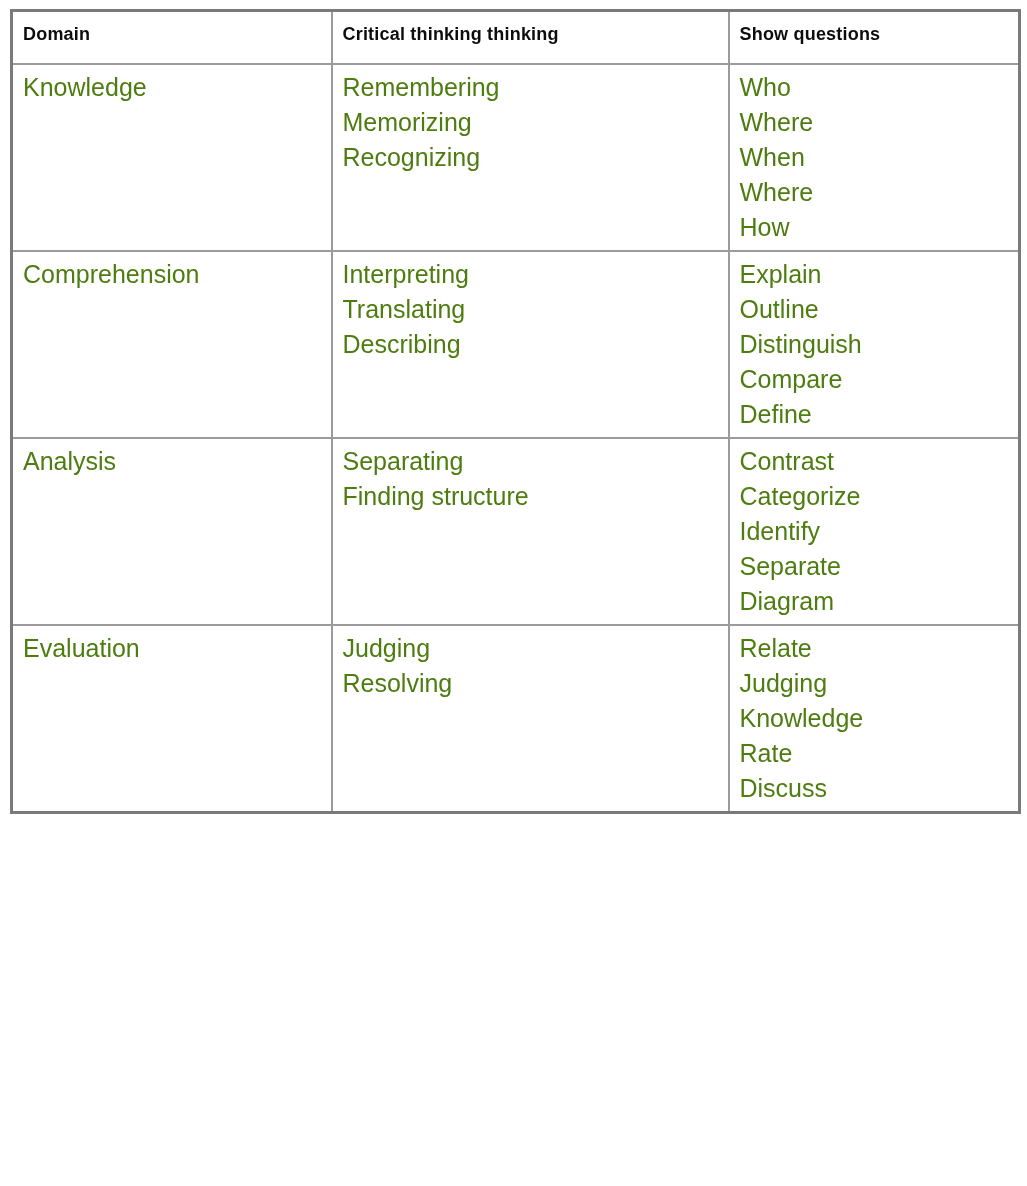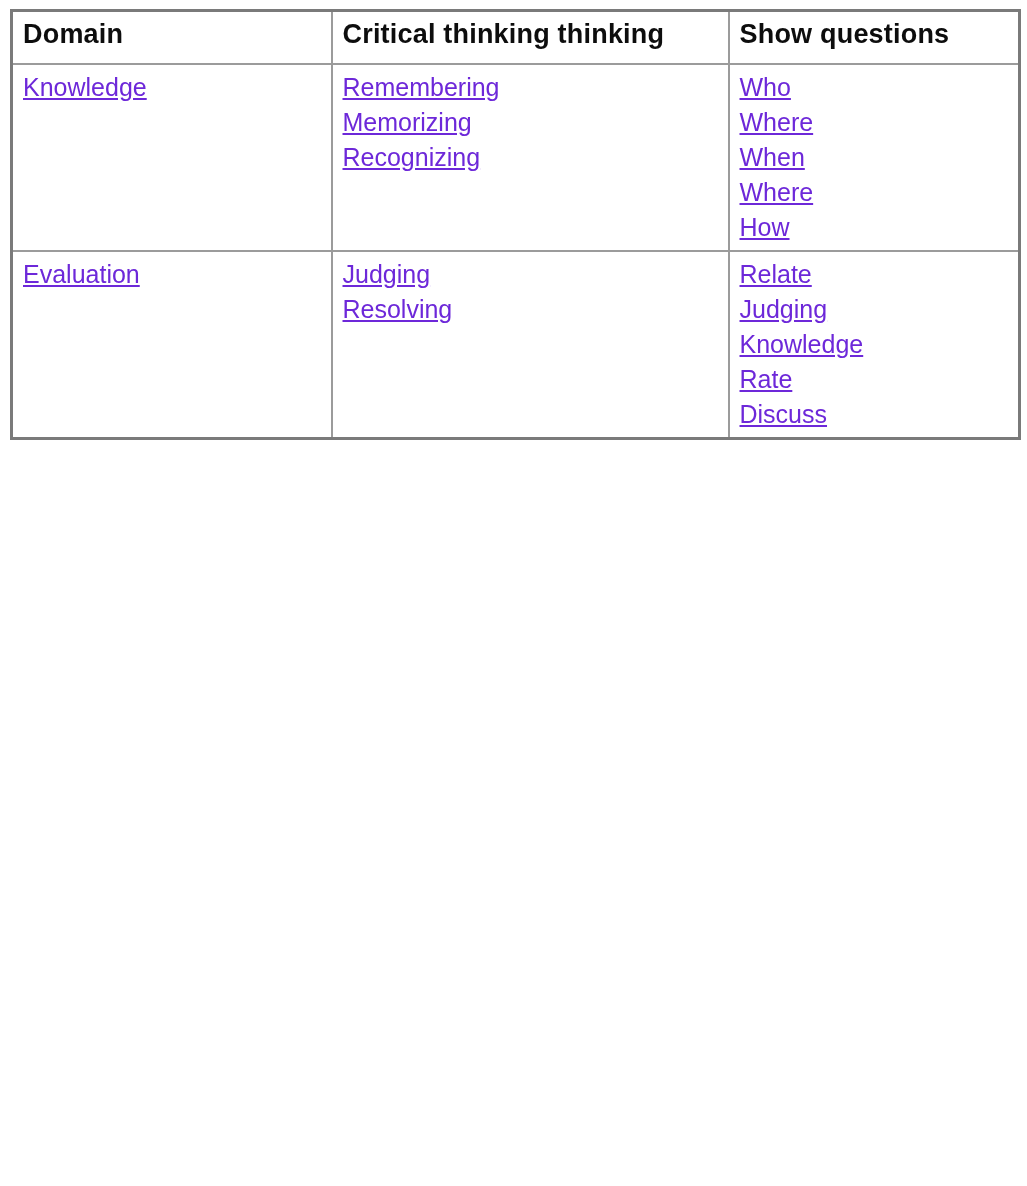--- a/index.html
+++ b/index.html
@@ -28,33 +28,32 @@
   col.c2 { width: 397px; }
   col.c3 { width: 291px; }
   th, td {
     border: 2px solid #9b9b9b;
     text-align: left;
     vertical-align: top;
     padding: 5px 8px 2px 10px;
     background: #ffffff;
   }
   th {
-    font-size: 27px;
+    font-size: 18px;
     font-weight: bold;
     line-height: 34px;
     height: 44px;
     letter-spacing: 0.2px;
     color: #0d0d0d;
   }
   td {
     font-size: 25px;
     line-height: 35px;
     height: 178px;
-    color: #6d28d9;
-    text-decoration: underline;
+    color: #4d7c0f;
   }
   .line {
     white-space: nowrap;
   }
 </style>
 </head>
 <body>
 
 <div class="page">
   <table class="taxonomy-table">
@@ -83,20 +82,53 @@
           <td>
             <div class="line">Who</div>
             <div class="line">Where</div>
             <div class="line">When</div>
             <div class="line">Where</div>
             <div class="line">How</div>
           </td>
         </tr>
         <tr>
           <td>
+            <div class="line">Comprehension</div>
+          </td>
+          <td>
+            <div class="line">Interpreting</div>
+            <div class="line">Translating</div>
+            <div class="line">Describing</div>
+          </td>
+          <td>
+            <div class="line">Explain</div>
+            <div class="line">Outline</div>
+            <div class="line">Distinguish</div>
+            <div class="line">Compare</div>
+            <div class="line">Define</div>
+          </td>
+        </tr>
+        <tr>
+          <td>
+            <div class="line">Analysis</div>
+          </td>
+          <td>
+            <div class="line">Separating</div>
+            <div class="line">Finding structure</div>
+          </td>
+          <td>
+            <div class="line">Contrast</div>
+            <div class="line">Categorize</div>
+            <div class="line">Identify</div>
+            <div class="line">Separate</div>
+            <div class="line">Diagram</div>
+          </td>
+        </tr>
+        <tr>
+          <td>
             <div class="line">Evaluation</div>
           </td>
           <td>
             <div class="line">Judging</div>
             <div class="line">Resolving</div>
           </td>
           <td>
             <div class="line">Relate</div>
             <div class="line">Judging</div>
             <div class="line">Knowledge</div>

